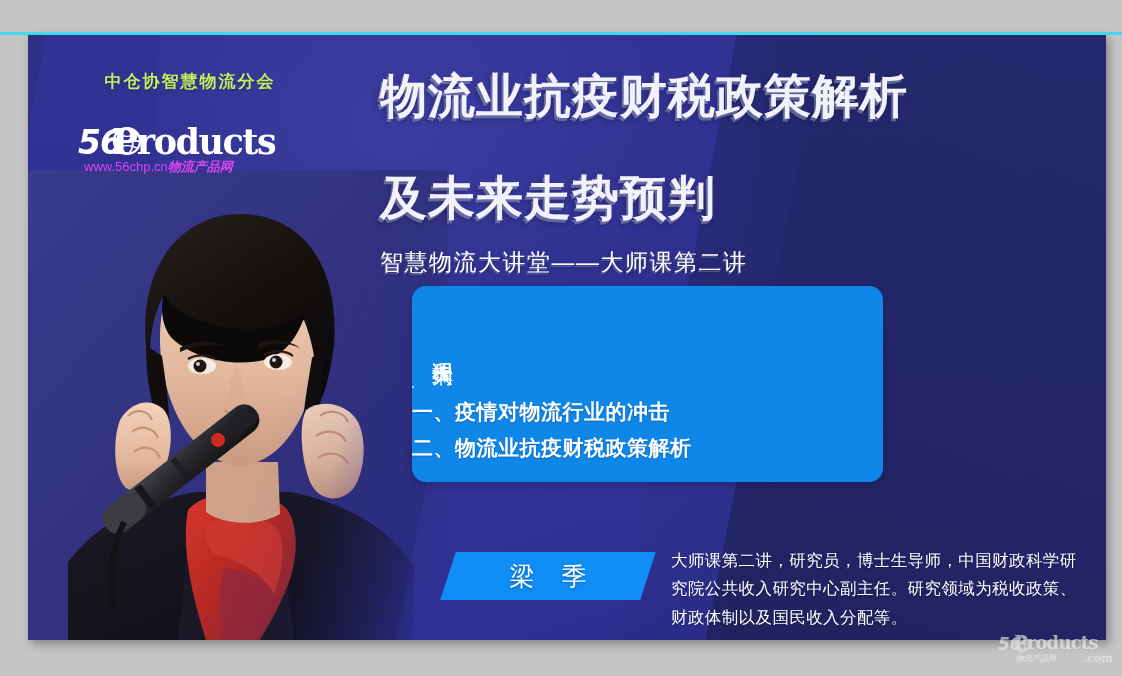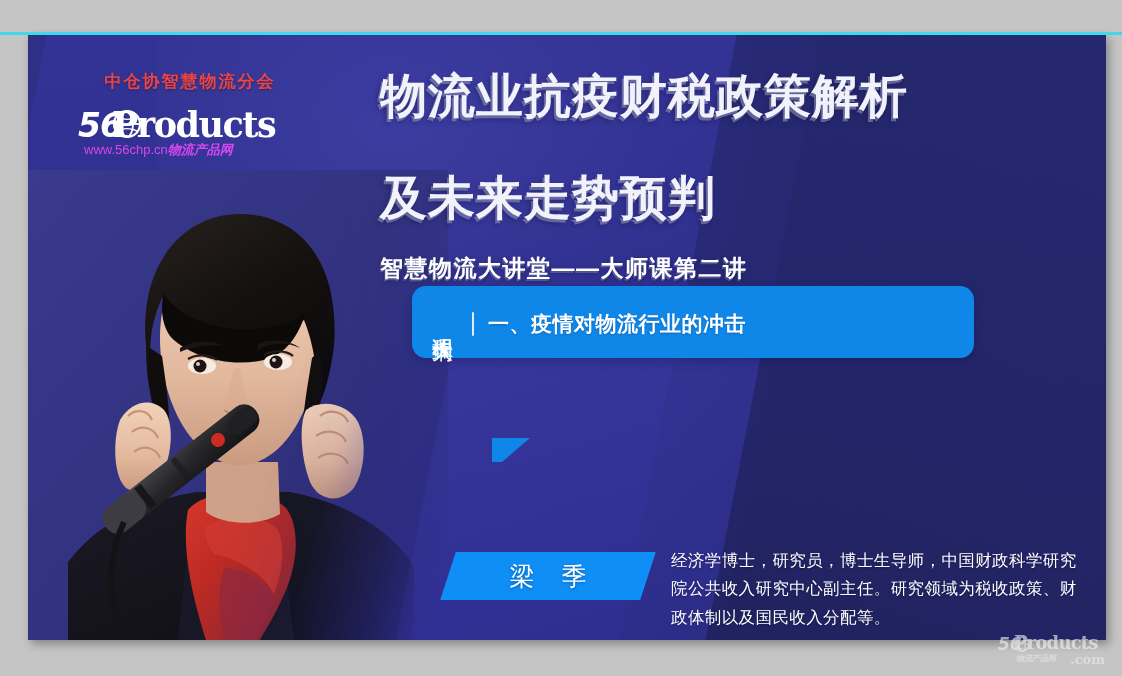--- a/index.html
+++ b/index.html
@@ -112,26 +112,26 @@
   
   .logo-block {
     position: absolute;
     left: 22px;
     top: 36px;
     width: 280px;
     z-index: 20;
     text-align: center;
   }
   .org-name {
-    color: #ef4444;
+    color: #bef264;
     font-size: 17px;
     font-weight: bold;
     letter-spacing: 2px;
     text-shadow: 0 1px 2px rgba(0,0,0,0.35);
-    margin-bottom: 11px;
+    margin-bottom: 28px;
   }
   .brand-lockup {
     position: relative;
     height: 58px;
   }
   .brand-56 {
     position: absolute;
     left: 28px;
     top: 2px;
     color: #ffffff;
@@ -183,41 +183,42 @@
   .main-title {
     color: #f2f2fa;
     font-size: 47px;
     font-weight: bold;
     line-height: 1.18;
     letter-spacing: 1px;
     text-shadow: -2px 3px 0 rgba(150,155,195,0.55), -3px 4px 5px rgba(20,20,60,0.45);
   }
   .main-title .line2 { display: block; margin-top: 47px; }
   .subtitle {
-    margin-top: 27px;
+    margin-top: 21px;
     color: #ffffff;
     font-size: 23px;
-    font-weight: bold;
+    font-weight: normal;
     letter-spacing: 1.5px;
     text-shadow: -1px 2px 0 rgba(120,125,175,0.5), 0 2px 4px rgba(15,15,55,0.5);
   }
 
   
   .outline-bubble {
     position: absolute;
     left: 384px;
     top: 252px;
-    width: 562px;
+    width: 471px;
     border-radius: 14px;
     background: #0f87e8;
     z-index: 25;
-    padding: 20px 0 16px 0;
+    padding: 30px 0 16px 0;
     display: flex;
     align-items: stretch;
     box-shadow: 0 3px 10px rgba(8,20,60,0.28);
+    flex-direction: column;
   }
   .outline-tail {
     position: absolute;
     left: 464px;
     top: 404px;
     width: 0;
     height: 0;
     border-left: 10px solid #0f87e8;
     border-right: 28px solid transparent;
     border-top: 24px solid #0f87e8;
@@ -343,24 +344,24 @@
     position: absolute;
     left: 20px;
     top: 21px;
     color: #e8e8e8;
     font-size: 8px;
     white-space: nowrap;
   }
   .wm-sub .cn { font-style: italic; font-weight: bold; }
   .wm-com {
     position: absolute;
-    right: 9px;
+    right: 1px;
     top: 20px;
     color: #ededed;
-    font-size: 13px;
+    font-size: 11px;
     font-weight: bold;
     font-family: "DejaVu Serif", serif;
   }
 </style>
 </head>
 <body>
 
 <div id="canvas">
 
   <div class="cyan-rule"></div>
@@ -498,27 +499,28 @@
       </div>
       <div class="subtitle">智慧物流大讲堂——大师课第二讲</div>
     </div>
 
     <div class="outline-tail"></div>
     <div class="outline-bubble">
       <div class="outline-label">课程大纲</div>
       <div class="outline-divider"></div>
       <div class="outline-items">
         <div class="outline-item">一、疫情对物流行业的冲击</div>
+        <div class="outline-item">二、物流业抗疫财税政策解析</div>
       </div>
     </div>
 
     <div class="speaker-banner">
       <div class="name">梁  季</div>
     </div>
-    <div class="speaker-bio">经济学博士，研究员，博士生导师，中国财政科学研究院公共收入研究中心副主任。研究领域为税收政策、财政体制以及国民收入分配等。</div>
+    <div class="speaker-bio">大师课第二讲，研究员，博士生导师，中国财政科学研究院公共收入研究中心副主任。研究领域为税收政策、财政体制以及国民收入分配等。</div>
 
   </div>
 
   <div class="watermark">
     <div class="wm-lockup">
       <span class="wm-56">56</span>
       <span class="wm-globe">
         <svg width="16" height="16" viewBox="0 0 30 30" xmlns="http://www.w3.org/2000/svg">
           <circle cx="15" cy="15" r="13" fill="none" stroke="#f0f0f0" stroke-width="2.6"></circle>
           <ellipse cx="15" cy="15" rx="6" ry="13" fill="none" stroke="#f0f0f0" stroke-width="2.2"></ellipse>

